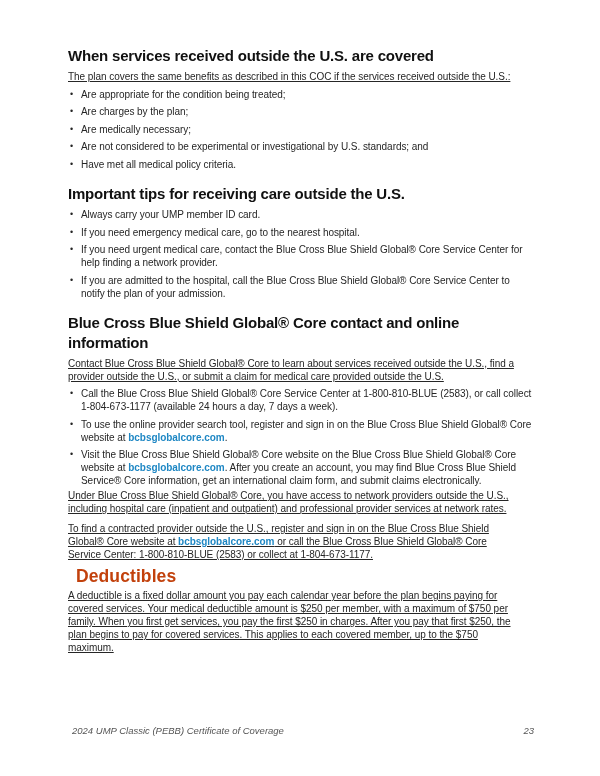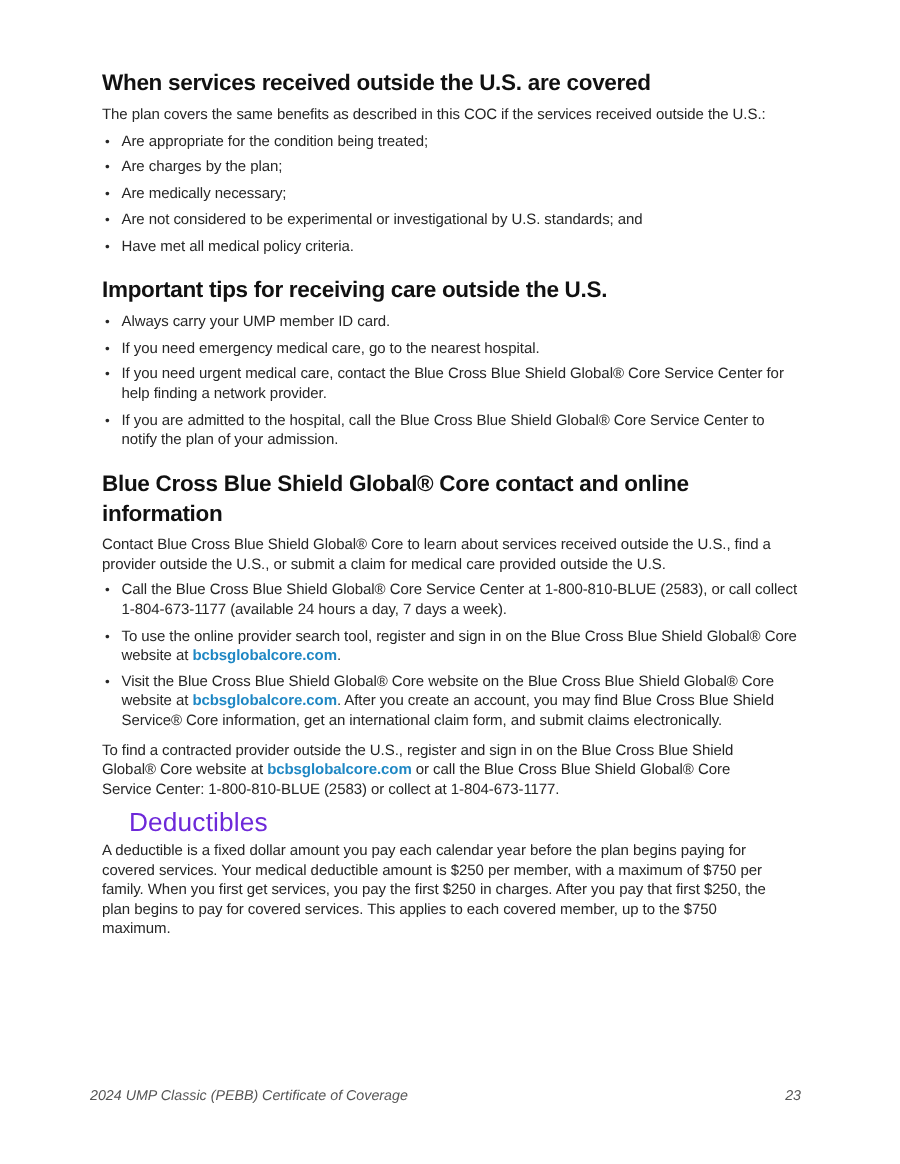--- a/index.html
+++ b/index.html
@@ -22,20 +22,21 @@
     letter-spacing: -0.2px;
     line-height: 20px;
     margin: 13px 0 4px 0;
   }
   h2.first { margin-top: 0; }
   p.body {
     font-size: 10px;
     line-height: 13px;
     letter-spacing: -0.05px;
     margin: 2px 12px 0 0;
+    text-decoration: underline;
   }
   p.gap { margin-top: 7px; }
   ul.bullets {
     list-style: none;
     margin: 3px 0 0 0;
     padding: 0;
   }
   ul.bullets li {
     display: flex;
     margin: 4.5px 0 0 0;
@@ -59,29 +60,29 @@
   h1.big {
     font-size: 22px;
     font-weight: 900;
     color: #000000;
     line-height: 26px;
     letter-spacing: -0.3px;
     margin: 17px 0 0 0;
   }
   h3.sub {
     font-size: 17.5px;
-    font-weight: 400;
-    color: #6d28d9;
+    font-weight: 700;
+    color: #c2410c;
     line-height: 22px;
     letter-spacing: 0.1px;
-    margin: 4px 0 0 18px;
+    margin: 4px 0 0 8px;
   }
   .footer {
     position: absolute;
-    left: 60px; right: 66px;
+    left: 72px; right: 66px;
     bottom: 40px;
     display: flex;
     justify-content: space-between;
     font-style: italic;
     font-size: 9.5px;
     color: #555555;
   }
 </style>
 </head>
 <body>
@@ -143,20 +144,21 @@
     <li>
         <span class="dot">•</span>
         <span class="li-text"><span>To use the online provider search tool, register and sign in on the Blue Cross Blue Shield Global® Core website at </span><a href="#" class="doclink">bcbsglobalcore.com</a><span>.</span></span>
       </li>
     <li>
         <span class="dot">•</span>
         <span class="li-text"><span>Visit the Blue Cross Blue Shield Global® Core website on the Blue Cross Blue Shield Global® Core website at </span><a href="#" class="doclink">bcbsglobalcore.com</a><span>. After you create an account, you may find Blue Cross Blue Shield Service® Core information, get an international claim form, and submit claims electronically.</span></span>
       </li>
   </ul>
 
+  <p class="body">Under Blue Cross Blue Shield Global® Core, you have access to network providers outside the U.S., including hospital care (inpatient and outpatient) and professional provider services at network rates.</p>
   <p class="body gap"><span>To find a contracted provider outside the U.S., register and sign in on the Blue Cross Blue Shield Global® Core website at </span><a href="#" class="doclink">bcbsglobalcore.com</a><span> or call the Blue Cross Blue Shield Global® Core Service Center: 1-800-810-BLUE (2583) or collect at 1-804-673-1177.</span></p>
 
   <h3 class="sub">Deductibles</h3>
   <p class="body">A deductible is a fixed dollar amount you pay each calendar year before the plan begins paying for covered services. Your medical deductible amount is $250 per member, with a maximum of $750 per family. When you first get services, you pay the first $250 in charges. After you pay that first $250, the plan begins to pay for covered services. This applies to each covered member, up to the $750 maximum.</p>
 
 </div>
 
 <div class="footer">
   <span>2024 UMP Classic (PEBB) Certificate of Coverage</span>
   <span>23</span>

